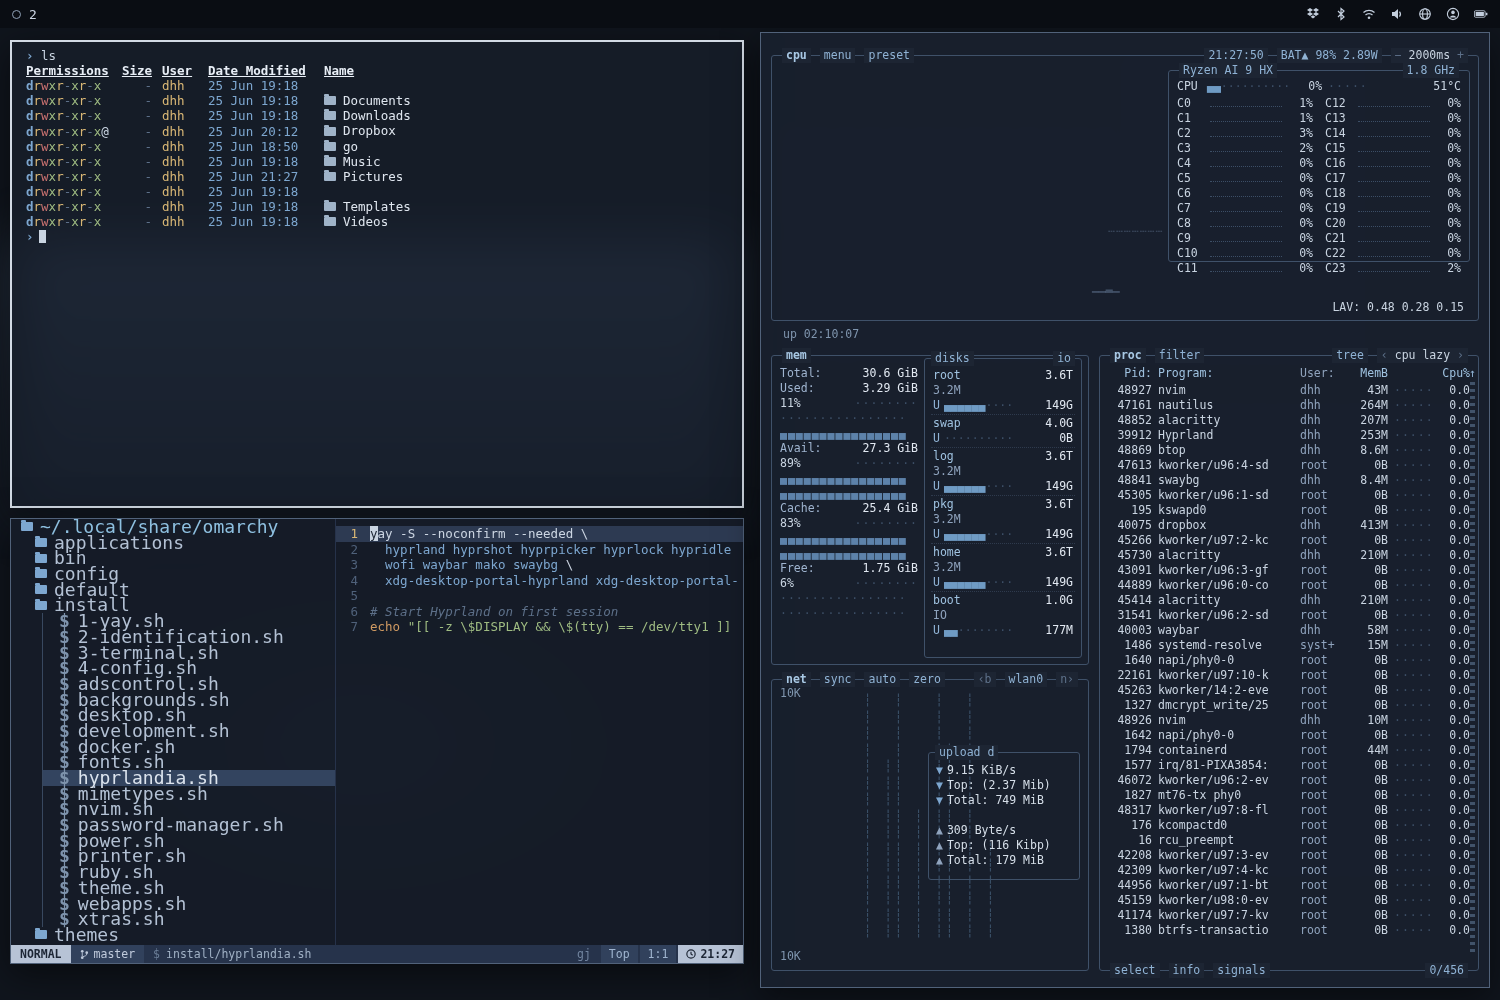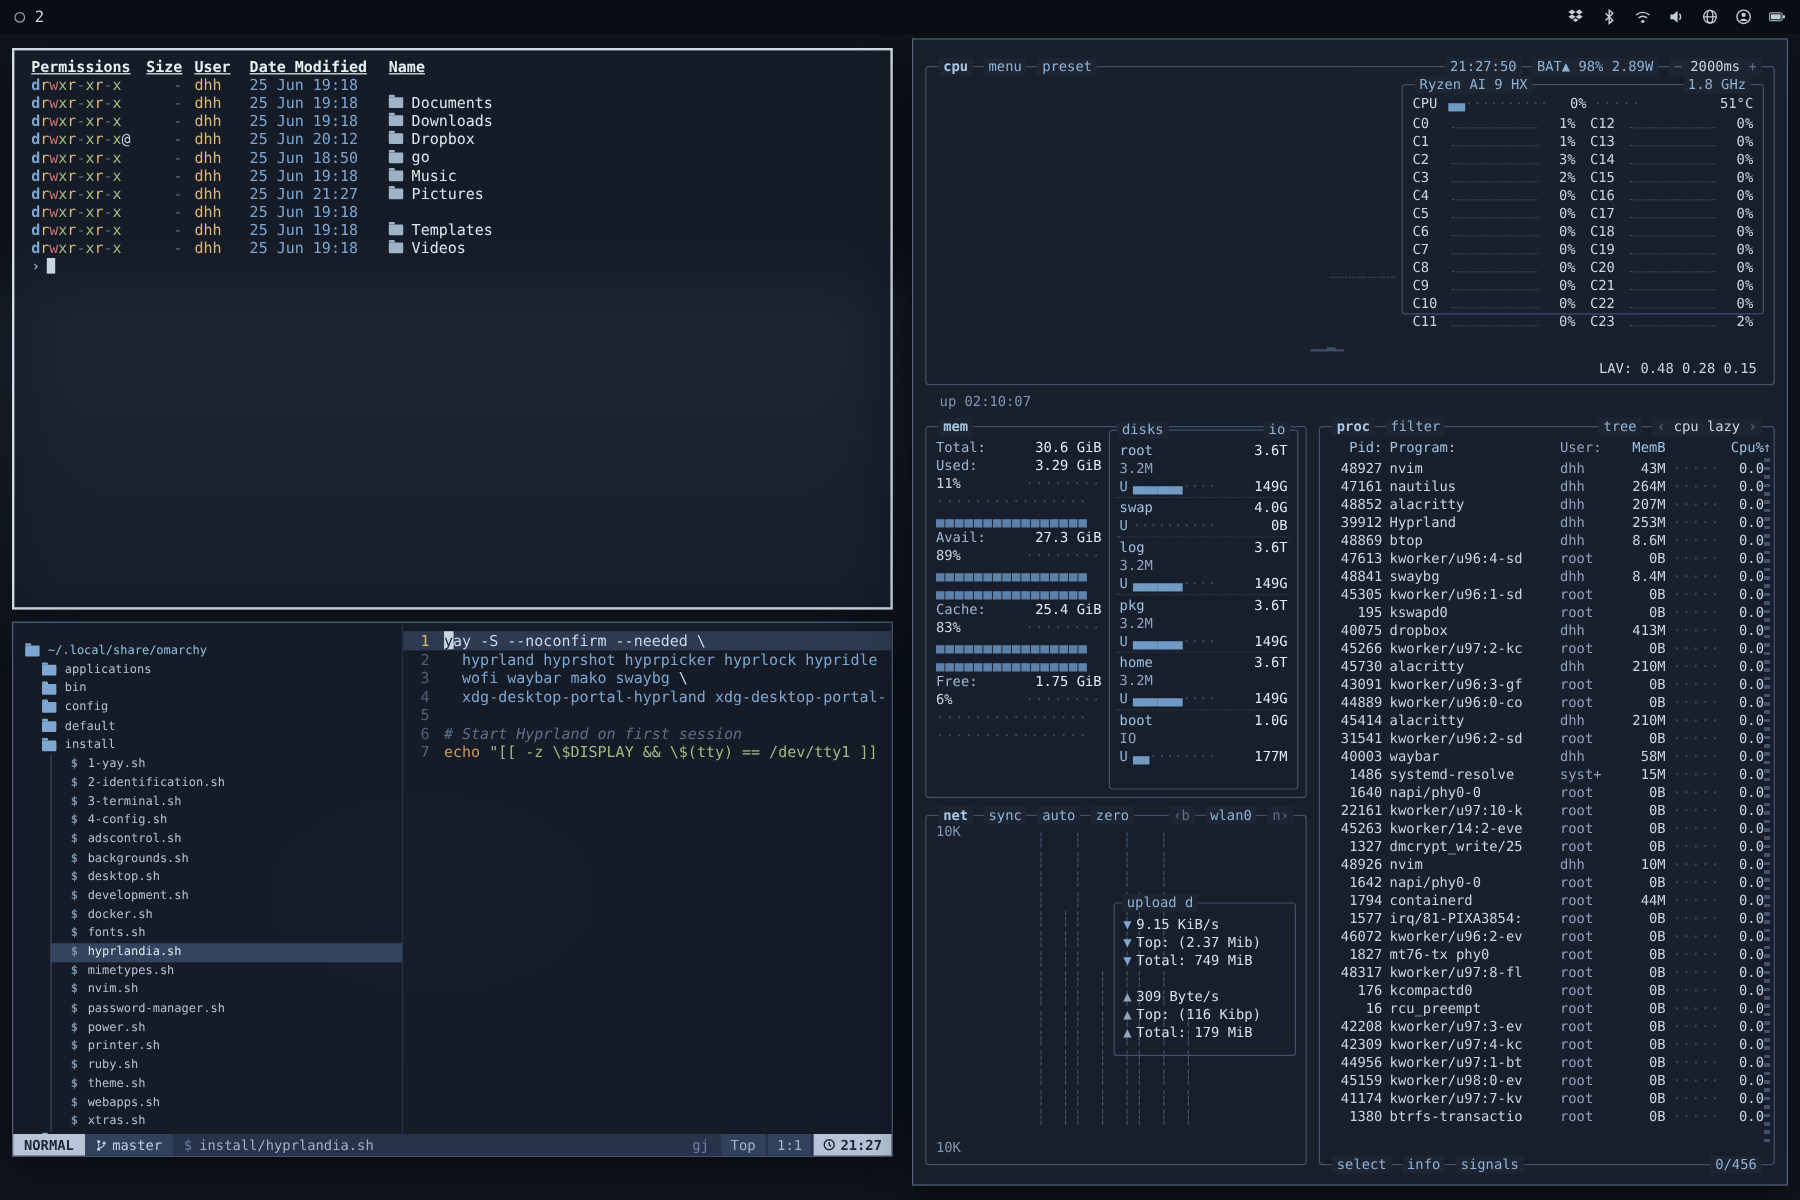--- a/index.html
+++ b/index.html
@@ -53,21 +53,21 @@
   .ls-head .c-size{text-align:right}
   .pm-d{color:#7da7d0;font-weight:bold}.pm-r{color:#d9b775}.pm-w{color:#cb7270}
   .pm-x{color:#9fbc82}.pm-q{color:#5d7089}.pm-a{color:#c9d4e1}
   .ficon{display:inline-block;width:12px;height:9px;background:#9fb3c8;border-radius:1px;
     position:relative;margin-right:7px;flex:0 0 auto}
   .ficon::before{content:"";position:absolute;top:-2px;left:0;width:5px;height:2px;background:inherit;
     border-radius:1px 1px 0 0}
 
   
   .nvim-body{flex:1;display:flex;overflow:hidden}
-  .tree{width:324px;padding:16px 0 0 10px;font-size:10px;line-height:15.7px;overflow:hidden}
+  .tree{width:324px;padding:0 0 0 10px;font-size:18px;line-height:15.7px;overflow:hidden}
   .trow{display:flex;align-items:center;white-space:nowrap;color:#b3c1d4;height:15.7px}
   .trow .ficon{background:#7da7d0}
   .troot{color:#8ec0e0}
   .lvl1{padding-left:14px}
   .lvl2{margin-left:21px;border-left:1px solid #38485f;padding-left:16px}
   .sicon{color:#7e93ac;margin-right:8px;font-weight:bold}
   .trow.sel{background:#33445f;color:#dce4ee}
   .editor{flex:1;padding-top:7px;font-size:12.5px;line-height:15.5px;border-left:1px solid #26324a;overflow:hidden}
   .eline{display:flex;height:15.5px}
   .eline.hl{background:#2d3a52}
@@ -218,20 +218,24 @@
             <rect x="0.5" y="1" width="13" height="8" rx="1.5" fill="none" stroke="#c3cedd"></rect>
             <rect x="2" y="2.5" width="10" height="5" fill="#c3cedd"></rect>
             <rect x="14.3" y="3.5" width="2" height="3" fill="#c3cedd"></rect>
           </svg>
         </span>
       </div>
   </header>
 
   <section class="win win-ls">
     <div class="ls-content">
+      <div>
+        <span class="prompt">›</span>
+        <span>ls</span>
+      </div>
       <div id="ls-table">
           <div class="ls-row ls-head">
             <span class="c-perm hd" style="grid-column: 1;">Permissions</span>
             <span class="c-size hd" style="grid-column: 2;">Size</span>
             <span class="c-user hd" style="grid-column: 4;">User</span>
             <span class="c-date hd" style="grid-column: 5;">Date Modified</span>
             <span class="c-name hd" style="grid-column: 6; text-decoration: underline;">Name</span>
           </div>
           <div class="ls-row">
             <span class="c-perm"><span class="pm-d">d</span><span class="pm-r">r</span><span class="pm-w">w</span><span class="pm-x">x</span><span class="pm-r">r</span><span class="pm-q">-</span><span class="pm-x">x</span><span class="pm-r">r</span><span class="pm-q">-</span><span class="pm-x">x</span></span>

